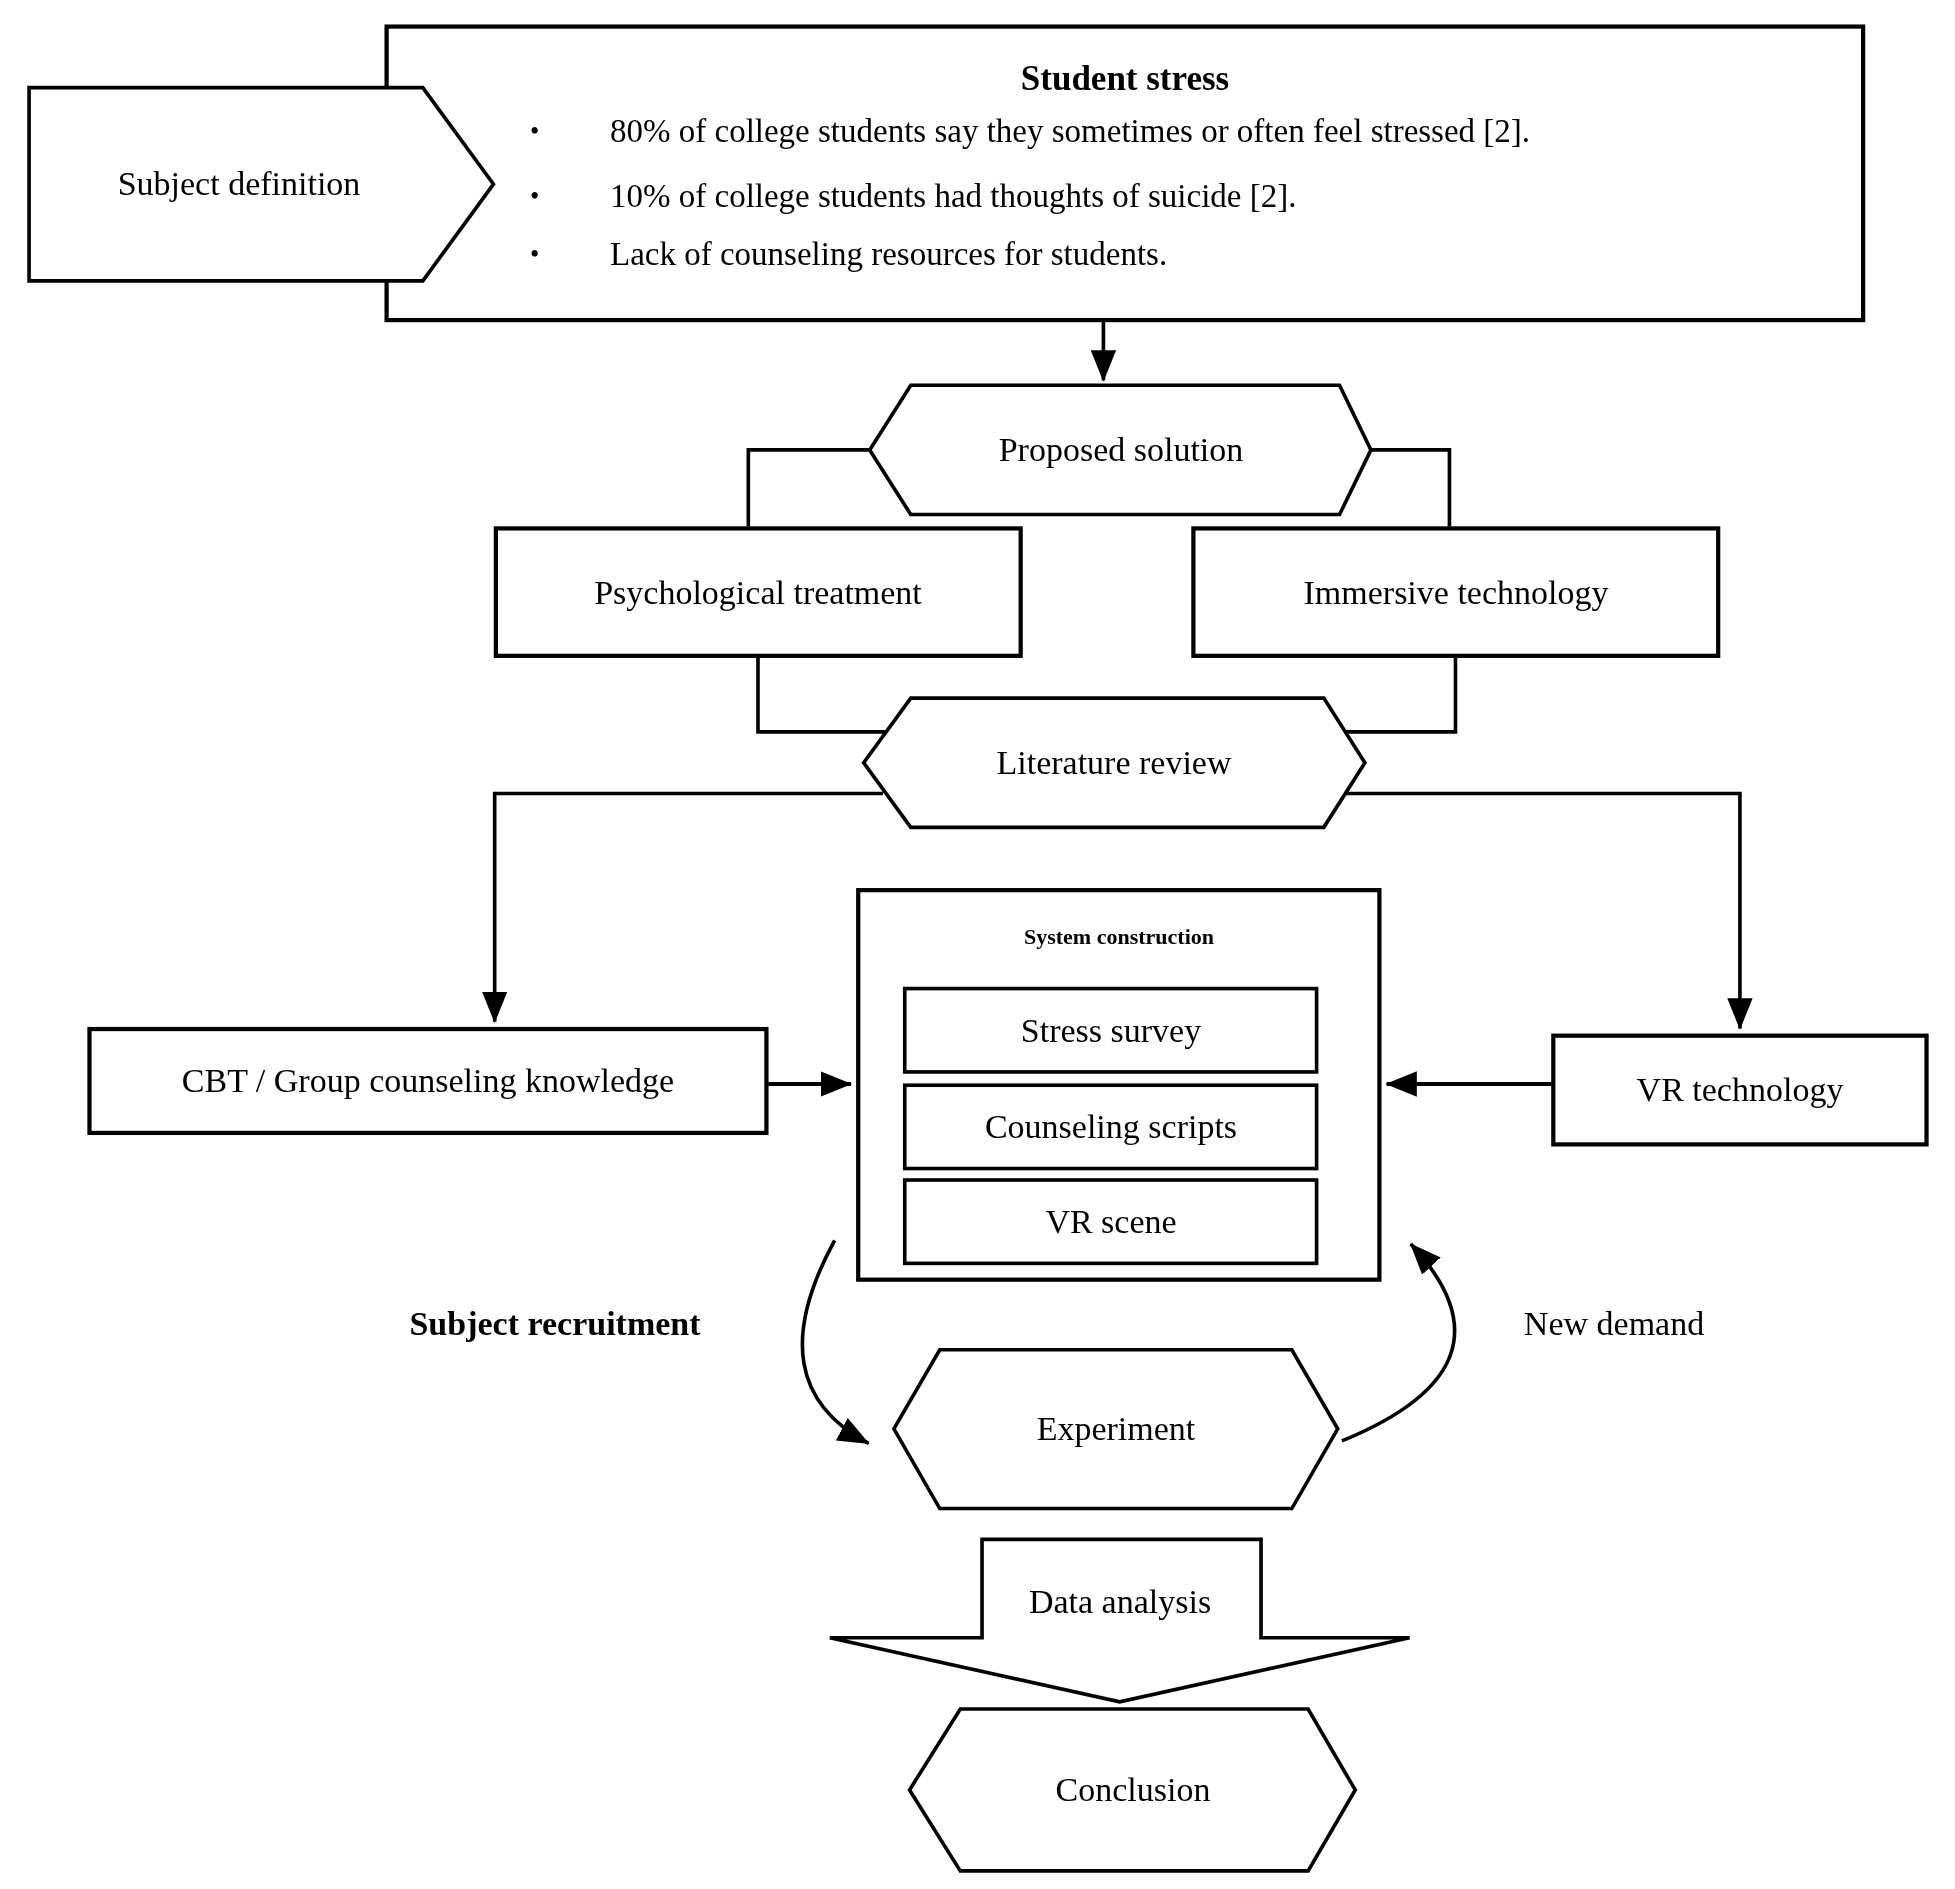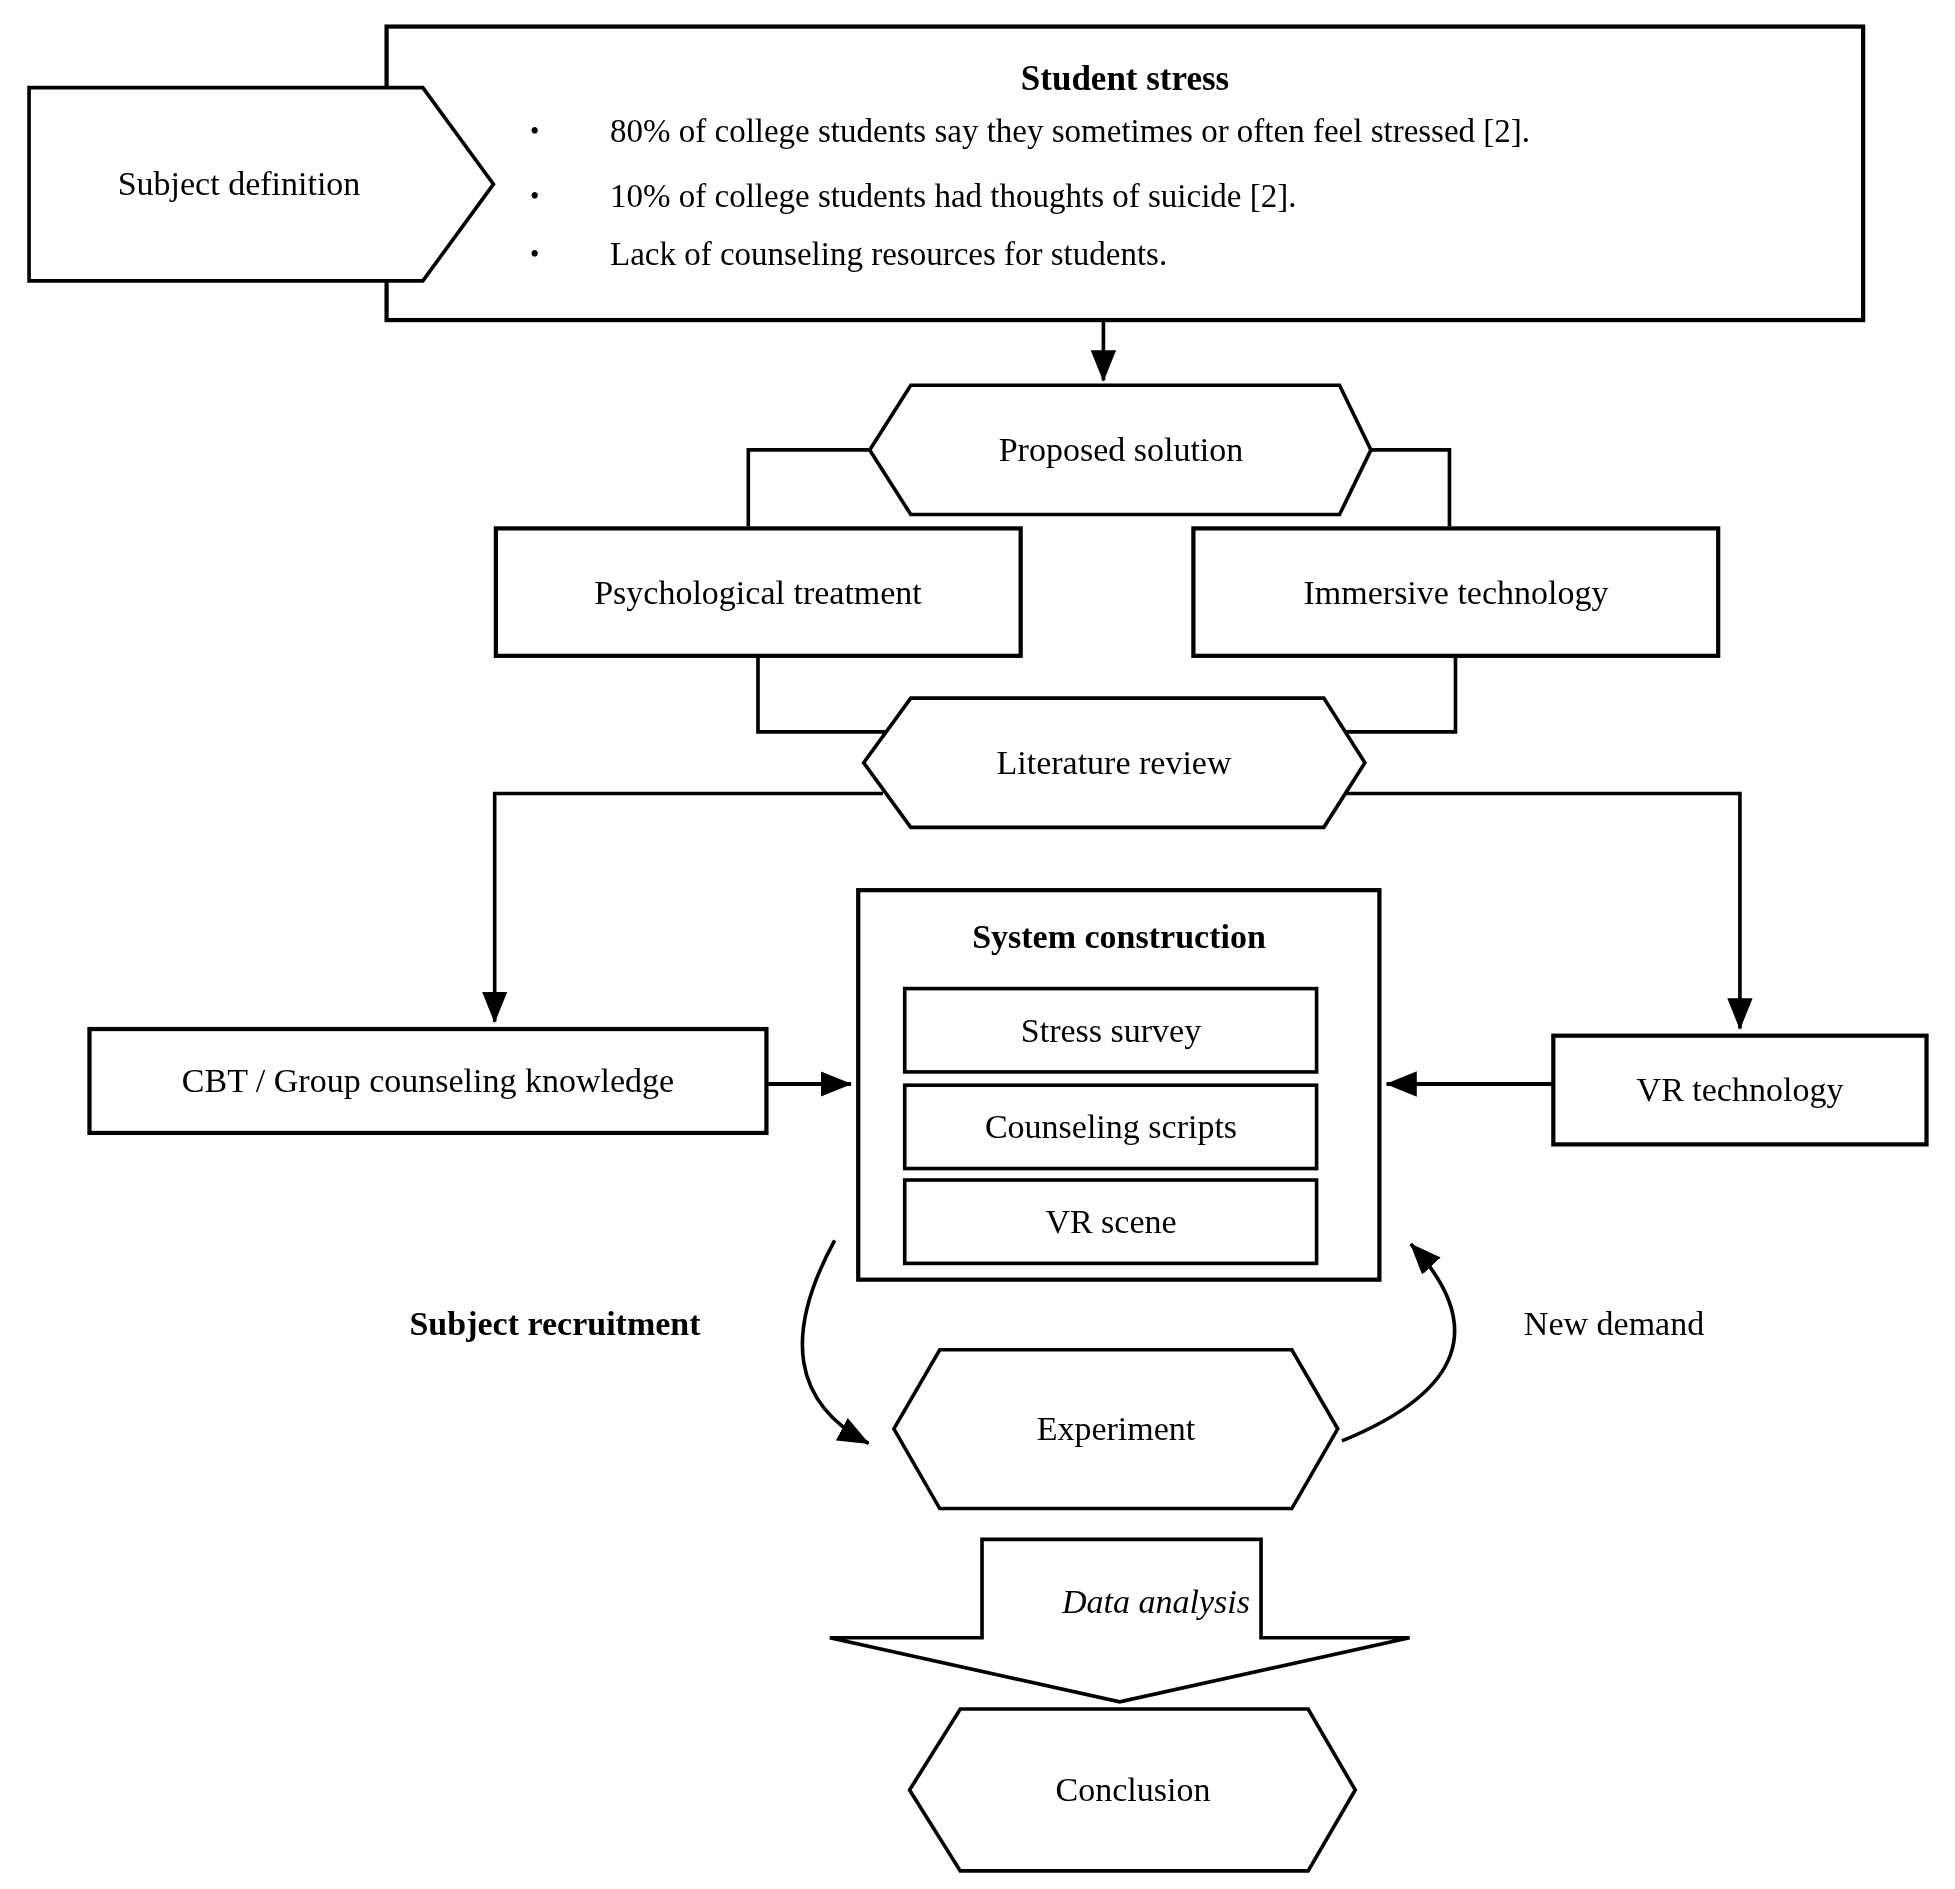--- a/index.html
+++ b/index.html
@@ -121,32 +121,32 @@
   <div class="lbl" style="left:1121px;top:450px;">Proposed solution</div>
 
   <div class="lbl" style="left:758px;top:593px;">Psychological treatment</div>
 
   <div class="lbl" style="left:1456px;top:593px;">Immersive technology</div>
 
   <div class="lbl" style="left:1114px;top:763px;">Literature review</div>
 
   <div class="lbl" style="left:428px;top:1081px;">CBT / Group counseling knowledge</div>
 
-  <div class="lbl bold" style="left:1119px;top:937px;font-size:34px;">System construction</div>
+  <div class="lbl bold" style="left:1119px;top:937px;font-size:22px;">System construction</div>
 
   <div class="lbl sys-item" style="left:1111px;top:1031px;">Stress survey</div>
   <div class="lbl sys-item" style="left:1111px;top:1127px;">Counseling scripts</div>
   <div class="lbl sys-item" style="left:1111px;top:1222px;">VR scene</div>
 
   <div class="lbl" style="left:1740px;top:1090px;">VR technology</div>
 
   <div class="lbl" style="left:555px;top:1324px;font-weight:bold;">Subject recruitment</div>
 
   <div class="lbl" style="left:1614px;top:1324px;">New demand</div>
 
   <div class="lbl" style="left:1116px;top:1429px;">Experiment</div>
 
-  <div class="lbl" style="left:1156px;top:1602px;font-style:italic;">Data analysis</div>
+  <div class="lbl" style="left:1120px;top:1602px;">Data analysis</div>
 
   <div class="lbl" style="left:1133px;top:1790px;">Conclusion</div>
 
 </div>
 
 
 </body></html>

